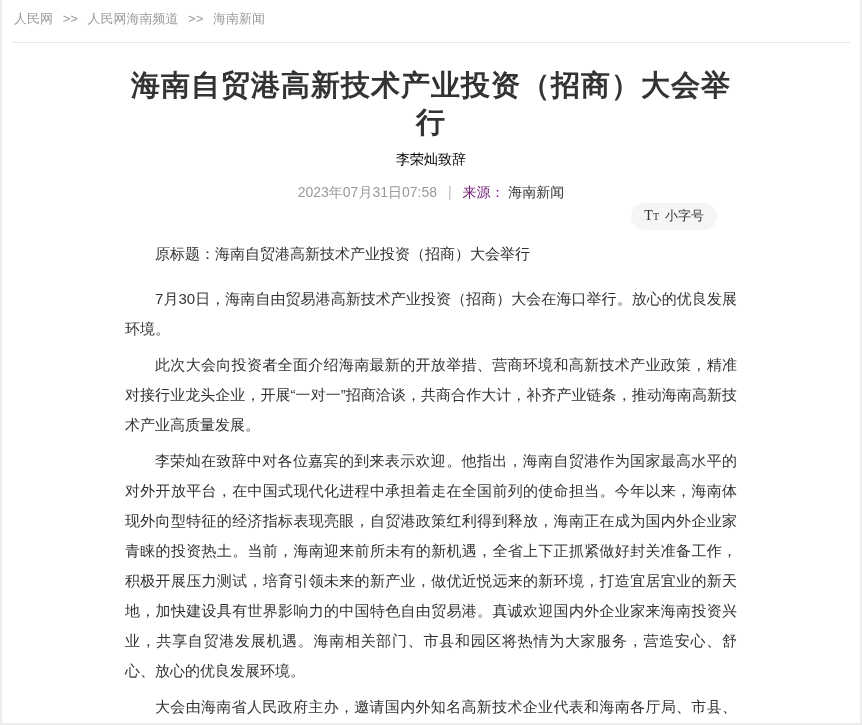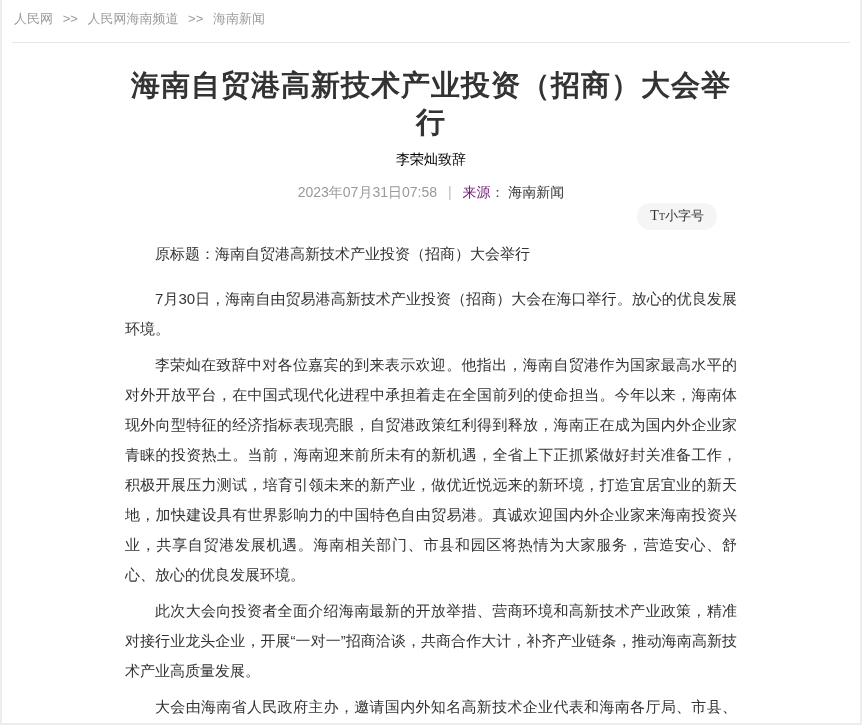--- a/index.html
+++ b/index.html
@@ -73,20 +73,21 @@
   
   .toolbar-row {
     margin-top: 1px;
     height: 27px;
     text-align: right;
     padding-right: 20px;
   }
   .font-pill {
     display: inline-flex;
     align-items: center;
+    gap: 6px;
     background: #f5f5f5;
     border: none;
     border-radius: 14px;
     padding: 4px 13px 5px 13px;
     font-size: 13px;
     color: #333333;
     cursor: pointer;
     font-family: "Liberation Sans", "DejaVu Sans", sans-serif;
   }
   .font-pill .t-icon {
@@ -147,21 +148,21 @@
     <div class="toolbar-row">
       <button class="font-pill">
         <span class="t-icon"><span>T</span><span class="t-small">T</span></span>
         <span>小字号</span>
       </button>
     </div>
 
     <div class="article-body">
       <p class="orig-title"><span>原标题：</span><span>海南自贸港高新技术产业投资（招商）大会举行</span></p>
       <p>7月30日，海南自由贸易港高新技术产业投资（招商）大会在海口举行。放心的优良发展环境。</p>
+      <p>此次大会向投资者全面介绍海南最新的开放举措、营商环境和高新技术产业政策，精准对接行业龙头企业，开展“一对一”招商洽谈，共商合作大计，补齐产业链条，推动海南高新技术产业高质量发展。</p>
       <p>李荣灿在致辞中对各位嘉宾的到来表示欢迎。他指出，海南自贸港作为国家最高水平的对外开放平台，在中国式现代化进程中承担着走在全国前列的使命担当。今年以来，海南体现外向型特征的经济指标表现亮眼，自贸港政策红利得到释放，海南正在成为国内外企业家青睐的投资热土。当前，海南迎来前所未有的新机遇，全省上下正抓紧做好封关准备工作，积极开展压力测试，培育引领未来的新产业，做优近悦远来的新环境，打造宜居宜业的新天地，加快建设具有世界影响力的中国特色自由贸易港。真诚欢迎国内外企业家来海南投资兴业，共享自贸港发展机遇。海南相关部门、市县和园区将热情为大家服务，营造安心、舒心、放心的优良发展环境。</p>
-      <p>此次大会向投资者全面介绍海南最新的开放举措、营商环境和高新技术产业政策，精准对接行业龙头企业，开展“一对一”招商洽谈，共商合作大计，补齐产业链条，推动海南高新技术产业高质量发展。</p>
       <p>大会由海南省人民政府主办，邀请国内外知名高新技术企业代表和海南各厅局、市县、自贸港重点园区代表约800人参加，共签署55个合作协议，协议投资规模约126亿元，涵盖生物医药、石化新材料、高端食品加工等先进制造业细分领域。</p>
 
     </div>
 
   </div>
 
 </div>
 
 </body></html>

